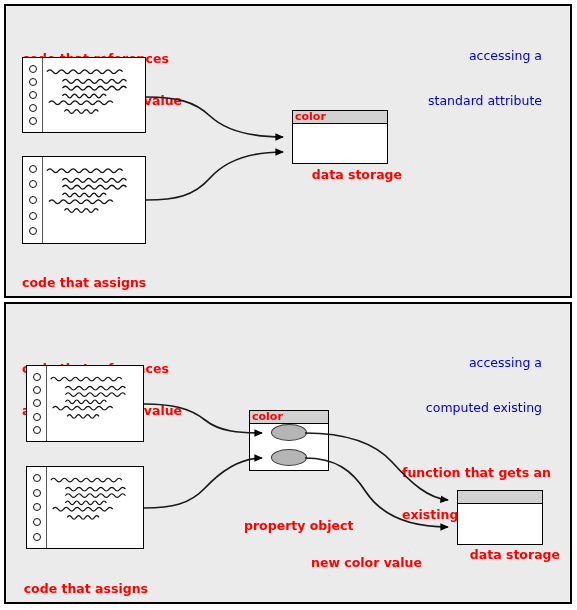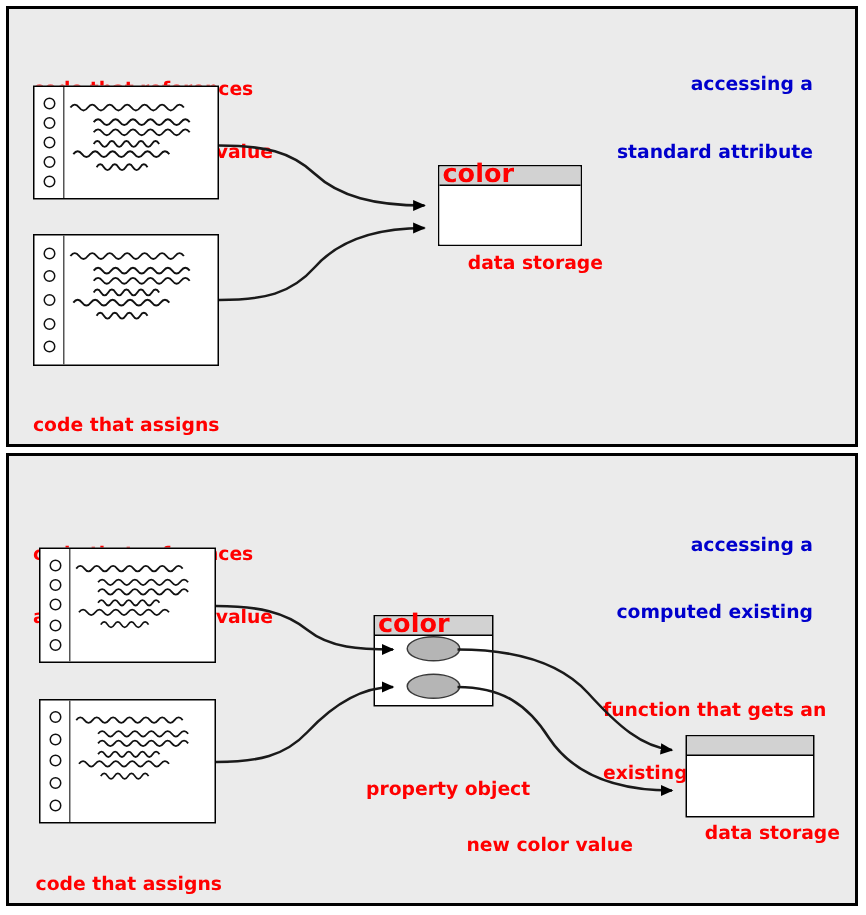--- a/index.html
+++ b/index.html
@@ -13,39 +13,39 @@
 
   .svg-layer{position:absolute;left:0;top:0;width:577px;height:610px;pointer-events:none;}
 
   
   .lbl{position:absolute;color:#ff0000;font-weight:bold;font-size:12.5px;
        line-height:14px;white-space:pre;letter-spacing:0px;}
   .lbl.ital{}
   .lbl.ctr{text-align:right;}
 
   
-  .bluehead{position:absolute;color:#0000cc;font-weight:bold;font-size:12.5px;
+  .bluehead{position:absolute;color:#0000cc;font-weight:normal;font-size:12.5px;
             line-height:15px;text-align:right;white-space:pre;}
 
   
   .codepage{position:absolute;background:#ffffff;border:1.5px solid #000000;box-sizing:border-box;}
   .codepage .holes{position:absolute;left:0;top:0;bottom:0;width:20px;
                    border-right:1.5px solid #555555;box-sizing:border-box;
                    display:flex;flex-direction:column;align-items:center;
                    justify-content:space-around;padding:4px 0;}
   .codepage .hole{width:8px;height:8px;border:1.3px solid #111111;border-radius:50%;
                   box-sizing:border-box;background:#ffffff;}
   .codepage .scribble{position:absolute;left:22px;top:4px;right:3px;bottom:3px;}
 
   
   .winbox{position:absolute;background:#ffffff;border:1.5px solid #000000;box-sizing:border-box;}
   .winbox .titlebar{height:13px;background:#d2d2d2;border-bottom:1.5px solid #000000;
                     box-sizing:border-box;position:relative;}
   .winbox .titlebar span{position:absolute;left:2px;top:-1px;color:#ff0000;
-                         font-weight:bold;font-size:17px;line-height:13px;}
+                         font-weight:bold;font-size:11px;line-height:13px;}
   .winbox .body{position:absolute;left:0;right:0;top:13px;bottom:0;background:#ffffff;}
 
   .ellipse{position:absolute;background:#b5b5b5;border:1.2px solid #3a3a3a;border-radius:50%;
            box-sizing:border-box;}
 </style>
 </head>
 <body>
 
 <div id="root">
 

